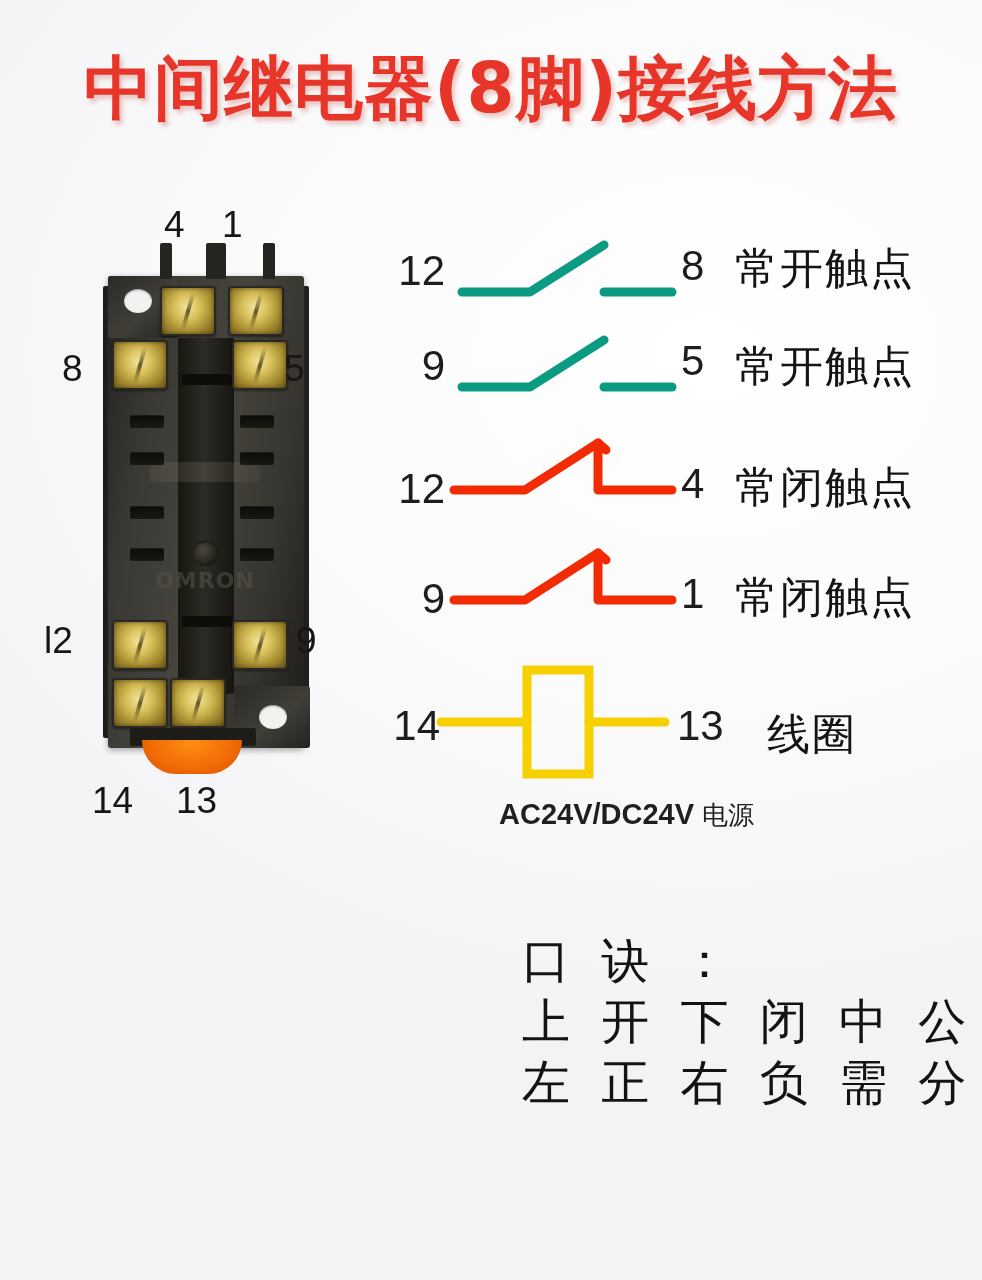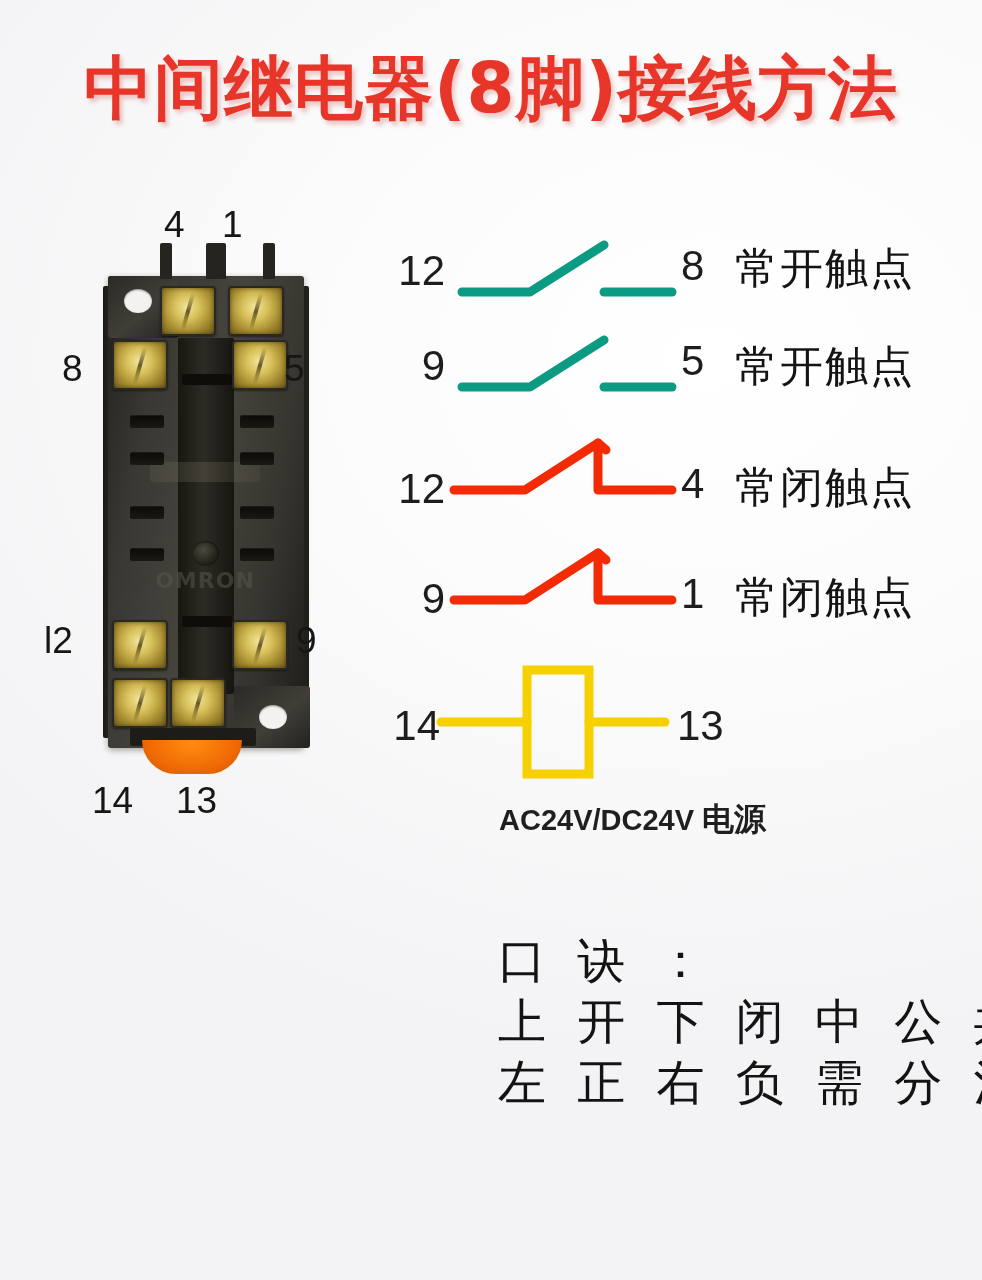--- a/index.html
+++ b/index.html
@@ -161,30 +161,30 @@
     letter-spacing:2px;line-height:1;white-space:nowrap;
   }
   .coil-desc{
     position:absolute;font-size:43px;color:#141414;font-weight:500;
     font-family:"DejaVu Sans","Liberation Sans",sans-serif;letter-spacing:2px;
   }
   .coil-cap{
     position:absolute;font-size:29px;color:#1f1f1f;font-weight:bold;
     font-family:"Liberation Sans",sans-serif;white-space:nowrap;
   }
-  .coil-cap span.cn{font-family:"DejaVu Sans",sans-serif;font-weight:700;font-size:32px;}
+  .coil-cap span.cn{font-family:"DejaVu Sans",sans-serif;font-weight:400;font-size:26px;}
 
   
   .mnemonic{
     position:absolute;left:498px;top:930px;width:470px;
     font-family:"DejaVu Sans","Liberation Sans",sans-serif;
     color:#131313;
   }
   .mnemonic .line{
-    font-size:48px;line-height:1.27;letter-spacing:8px;white-space:nowrap;font-weight:500;
+    font-size:48px;line-height:1.27;letter-spacing:8px;white-space:nowrap;font-weight:500;margin-left:24px;
   }
 </style>
 </head>
 <body>
 
 <div id="page">
 
   <div class="title">中间继电器(8脚)接线方法</div>
 
   <div class="socket-wrap">
@@ -279,20 +279,21 @@
   <div class="row-lbl left" style="left:335px;top:468px;width:110px;">12</div>
   <div class="row-lbl" style="left:681px;top:463px;">4</div>
   <div class="row-desc" style="left:735px;top:466px;">常闭触点</div>
 
   <div class="row-lbl left" style="left:335px;top:578px;width:110px;">9</div>
   <div class="row-lbl" style="left:681px;top:573px;">1</div>
   <div class="row-desc" style="left:735px;top:576px;">常闭触点</div>
 
   <div class="row-lbl left" style="left:330px;top:705px;width:110px;">14</div>
   <div class="row-lbl" style="left:677px;top:705px;">13</div>
+  <div class="coil-desc" style="left:767px;top:706px;">线圈</div>
   <div class="coil-cap" style="left:499px;top:798px;">
     <span>AC24V/DC24V</span>
     <span class="cn">电源</span>
   </div>
 
   <div class="mnemonic">
     <div class="line">口 诀 ：</div>
     <div class="line">上 开 下 闭 中 公 共</div>
     <div class="line">左 正 右 负 需 分 清</div>
   </div>

